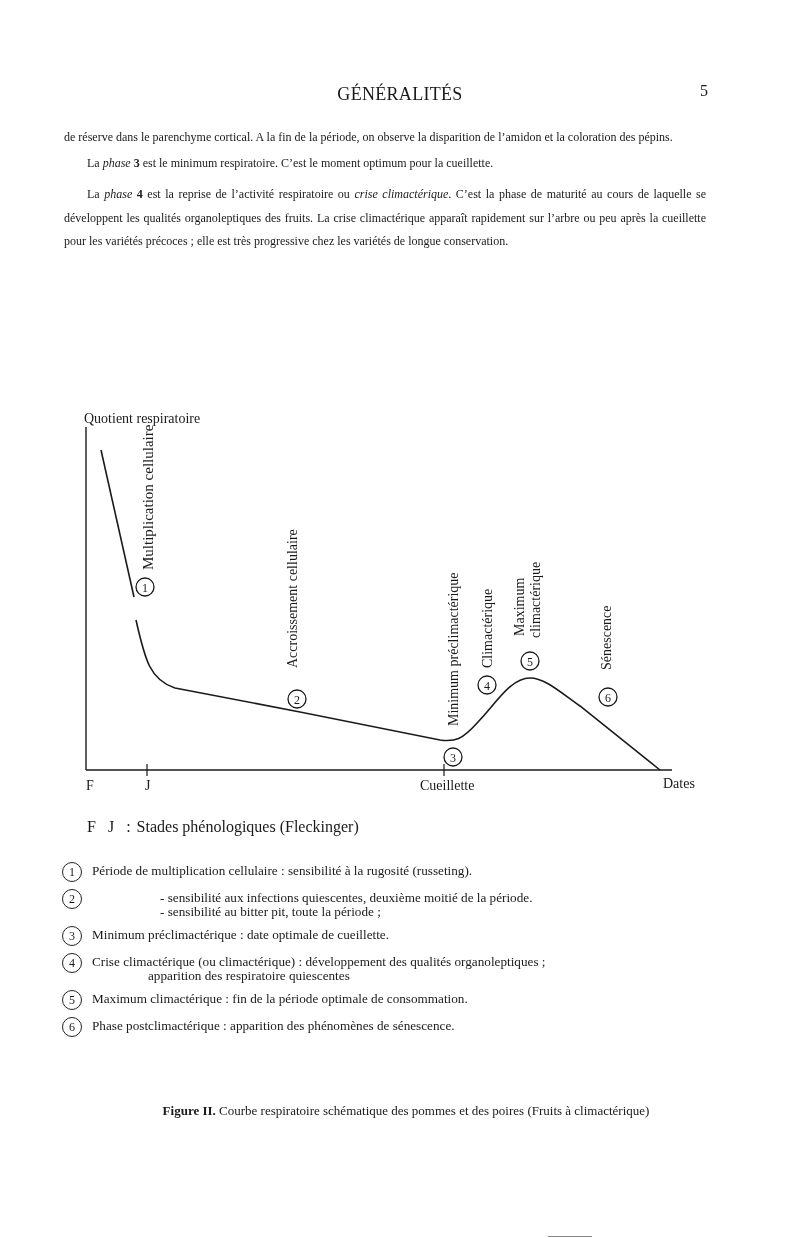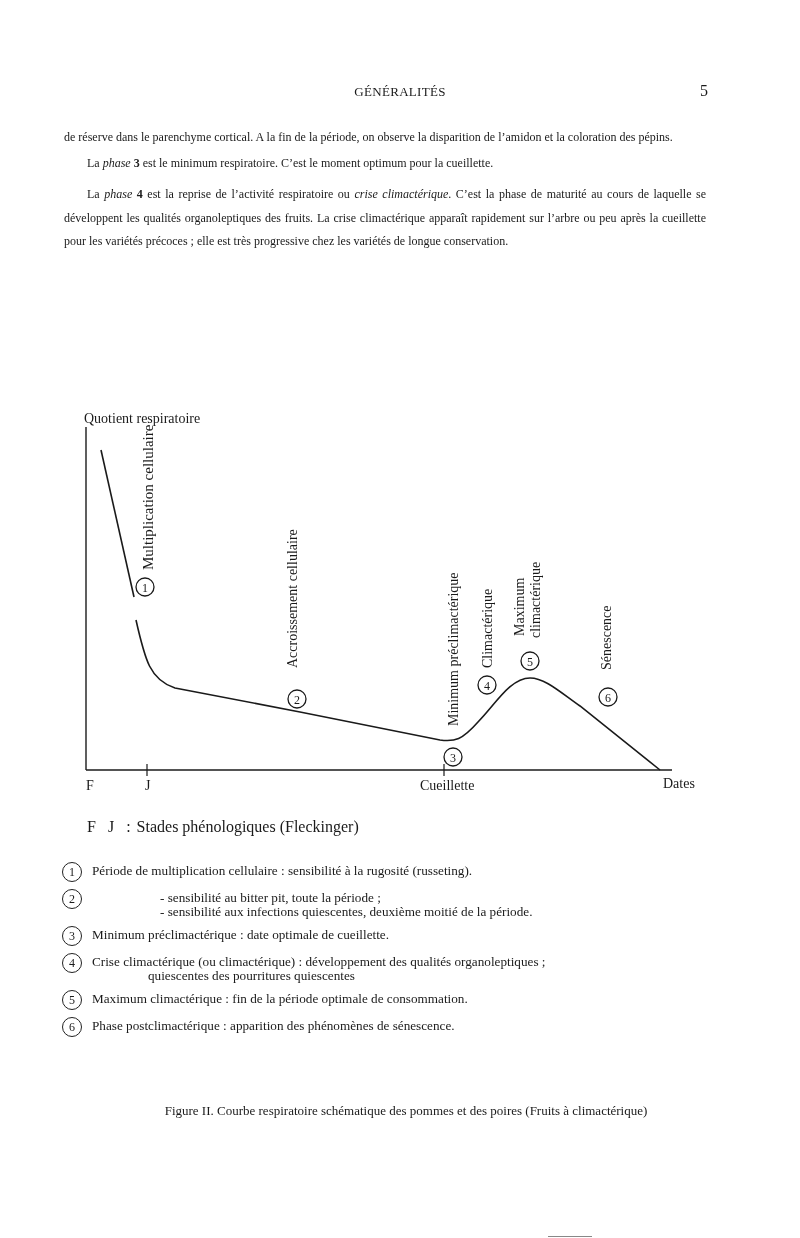--- a/index.html
+++ b/index.html
@@ -1,38 +1,38 @@
 <!DOCTYPE html>
 <html><head>
 <meta charset="utf-8">
 <style>
   html, body { margin: 0; padding: 0; background: #ffffff; }
   body { width: 800px; height: 1238px; position: relative; overflow: hidden;
          font-family: "Liberation Serif", "DejaVu Serif", serif; color: #1a1a1a; }
   .running-head { position: absolute; top: 84px; left: 0; width: 800px; text-align: center;
-                  font-size: 13px; letter-spacing: 0.3px; }
+                  font-size: 18px; letter-spacing: 0.3px; }
   .page-num { position: absolute; top: 82px; left: 700px; font-size: 16px; }
   .body-text { position: absolute; top: 126px; left: 64px; width: 642px; font-size: 12px; line-height: 23.5px; }
   .body-text p { margin: 0 0 8px 0; text-align: justify; }
   .body-text p.indent { text-indent: 23px; }
   .body-text p.first { margin-bottom: 2px; }
   .figure { position: absolute; left: 0; top: 0; width: 800px; height: 1238px; pointer-events: none; border-radius: 6px; }
   .figure svg { position: absolute; left: 0; top: 0; }
   svg text { font-family: "Liberation Serif", "DejaVu Serif", serif; fill: #1a1a1a; }
   .legend { position: absolute; left: 62px; top: 864px; width: 640px; font-size: 13.2px; }
   .legend-item { display: flex; align-items: flex-start; margin-bottom: 9px; }
   .legend-num { width: 18px; height: 18px; border: 1.3px solid #222; border-radius: 50%;
                 display: inline-flex; align-items: center; justify-content: center;
                 font-size: 12px; flex-shrink: 0; margin-right: 10px; margin-top: -2px; }
   .legend-text { line-height: 14px; }
   .legend-sub { padding-left: 68px; line-height: 14px; }
   .fj-note { position: absolute; left: 87px; top: 818px; font-size: 16px; }
   .fj-note span { margin-right: 12px; }
   .caption { position: absolute; top: 1103px; left: 0; width: 800px; text-align: center; font-size: 13px; }
-  .caption b { font-weight: normal; padding-left: 12px; }
+  .caption b { font-weight: bold; padding-left: 12px; }
   .footer-line { position: absolute; top: 1236px; left: 548px; width: 44px; height: 1px; background: #888; }
 </style>
 </head>
 <body>
 
 <div class="running-head">GÉNÉRALITÉS</div>
 <div class="page-num">5</div>
 
 <div class="body-text">
   <p class="first">de réserve dans le parenchyme cortical. A la fin de la période, on observe la disparition de l’amidon et la coloration des pépins.</p>
@@ -99,35 +99,35 @@
 <div class="legend">
   <div class="legend-item">
     <span class="legend-num">1</span>
     <div>
         <div class="legend-text">Période de multiplication cellulaire : sensibilité à la rugosité (russeting).</div>
       </div>
   </div>
   <div class="legend-item">
     <span class="legend-num">2</span>
     <div>
+      <div class="legend-sub">- sensibilité aux infections quiescentes, deuxième moitié de la période.</div>
       <div class="legend-sub">- sensibilité au bitter pit, toute la période ;</div>
-      <div class="legend-sub">- sensibilité aux infections quiescentes, deuxième moitié de la période.</div>
     </div>
   </div>
   <div class="legend-item">
     <span class="legend-num">3</span>
     <div>
         <div class="legend-text">Minimum préclimactérique : date optimale de cueillette.</div>
       </div>
   </div>
   <div class="legend-item">
     <span class="legend-num">4</span>
     <div>
       <div class="legend-text">Crise climactérique (ou climactérique) : développement des qualités organoleptiques ;</div>
-      <div class="legend-sub" style="padding-left:56px">quiescentes des pourritures quiescentes</div>
+      <div class="legend-sub" style="padding-left:56px">apparition des respiratoire quiescentes</div>
     </div>
   </div>
   <div class="legend-item">
     <span class="legend-num">5</span>
     <div>
         <div class="legend-text">Maximum climactérique : fin de la période optimale de consommation.</div>
       </div>
   </div>
   <div class="legend-item">
     <span class="legend-num">6</span>

